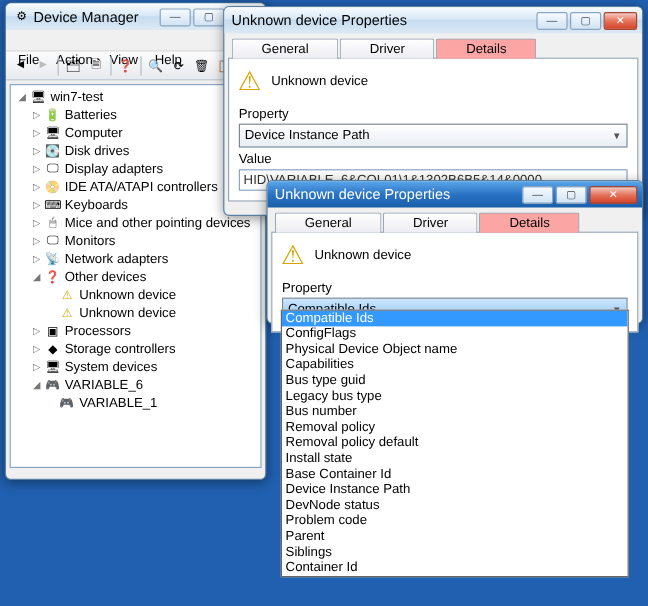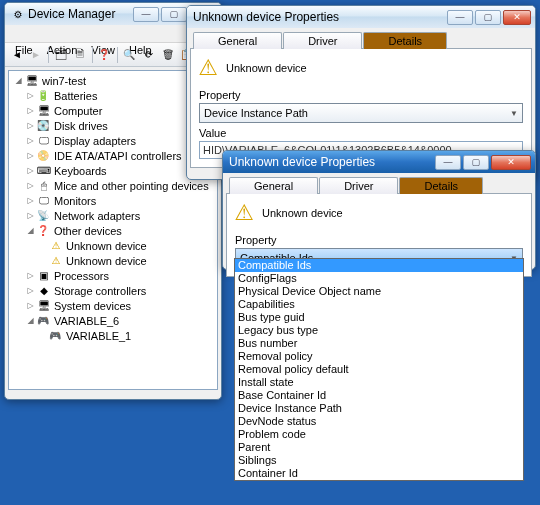--- a/index.html
+++ b/index.html
@@ -14,21 +14,21 @@
 .menubar span{padding:18px 6px}
 .toolbar{height:24px;background:linear-gradient(#fcfcfc,#e7eaee);border-bottom:1px solid #c0c8d0;display:flex;align-items:center;gap:1px;padding:0 3px}
 .tbtn{width:18px;height:18px;display:flex;align-items:center;justify-content:center;font-size:10px}
 .tbsep{width:1px;height:16px;background:#b5bdc7;margin:0 2px}
 .tree{background:#fff;border:1px solid #8ba6c2;margin:3px;height:320px;overflow:auto;padding:2px}
 .row{display:flex;align-items:center;height:15px;white-space:nowrap}
 .exp{width:11px;height:11px;display:flex;align-items:center;justify-content:center;font-size:8px;color:#777;margin-right:1px}
 .ico{width:14px;height:14px;margin-right:3px;display:flex;align-items:center;justify-content:center;font-size:10px}
 .tabs{display:flex;margin:1px 3px -1px 6px}
 .tab{padding:2px 24px;border:1px solid #9aa8b5;border-bottom:none;background:linear-gradient(#fefefe,#ececf3);border-radius:2px 2px 0 0;font-size:11px;margin-right:1px}
-.tab.active{background:#a16207;position:relative;z-index:2}
+.tab.active{background:#fca5a5;position:relative;z-index:2}
 .tab-content{border:1px solid #9aa8b5;background:#fff;margin:0 3px 3px;padding:8px}
 .device-head{display:flex;align-items:center;gap:8px;padding:4px 2px 10px}
 .label{font-size:11px;margin:4px 0 2px}
 .select{width:100%;height:20px;border:1px solid #7a8a9a;background:linear-gradient(#fff,#e8eef4);padding:1px 4px;font-size:11px;display:flex;align-items:center;justify-content:space-between}
 .select .arrow{font-size:8px;color:#555}
 .txt-box{width:100%;border:1px solid #8ba6c2;background:#fff;padding:2px 3px;font-size:11px;color:#333}
 .dropdown{position:absolute;background:#fff;border:1px solid #666;font-size:11px;max-height:305px;overflow:hidden}
 .dropdown div{padding:0 3px;height:13px;line-height:13px;white-space:nowrap}
 .dropdown .hl{background:#3399ff;color:#fff}
 .blue-title{background:linear-gradient(#5aa6e8,#2a73c5 50%,#195fa8);color:#fff}

